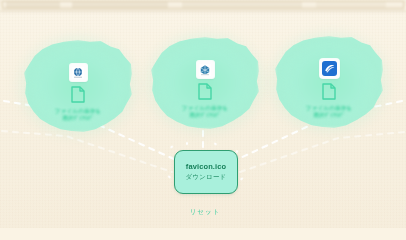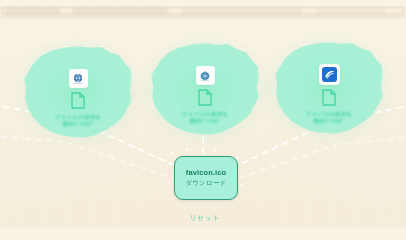--- a/index.html
+++ b/index.html
@@ -2,21 +2,21 @@
 <html><head>
 <meta charset="utf-8">
 <style>
   html,body{margin:0;padding:0;}
   body{
     width:406px;height:228px;overflow:hidden;
     font-family:"Liberation Sans","DejaVu Sans",sans-serif;
     background:#faf3e4;
     position:relative;
   }
-  #app{position:absolute;inset:0;overflow:hidden;background:#f9f2e3;margin-top:6px;}
+  #app{position:absolute;inset:0;overflow:hidden;background:#f9f2e3;}
 
   
   .paper{
     position:absolute;inset:0;
     background:
       radial-gradient(120% 90% at 50% 120%, #f6eddb 0%, rgba(246,237,219,0) 60%),
       linear-gradient(180deg,#fbf5e8 0%, #f8f1e1 45%, #f6eedd 100%);
   }
   .paper:after{
     content:"";position:absolute;inset:0;

